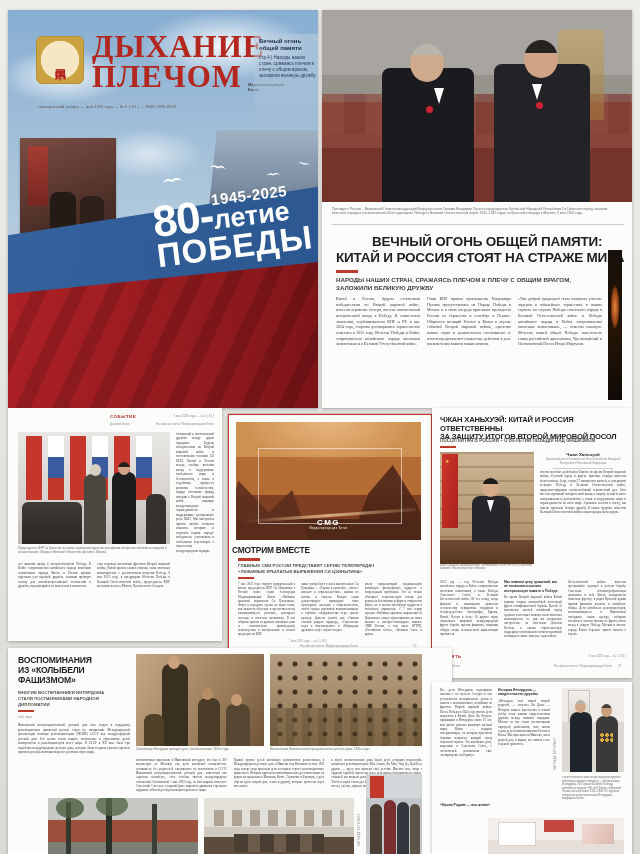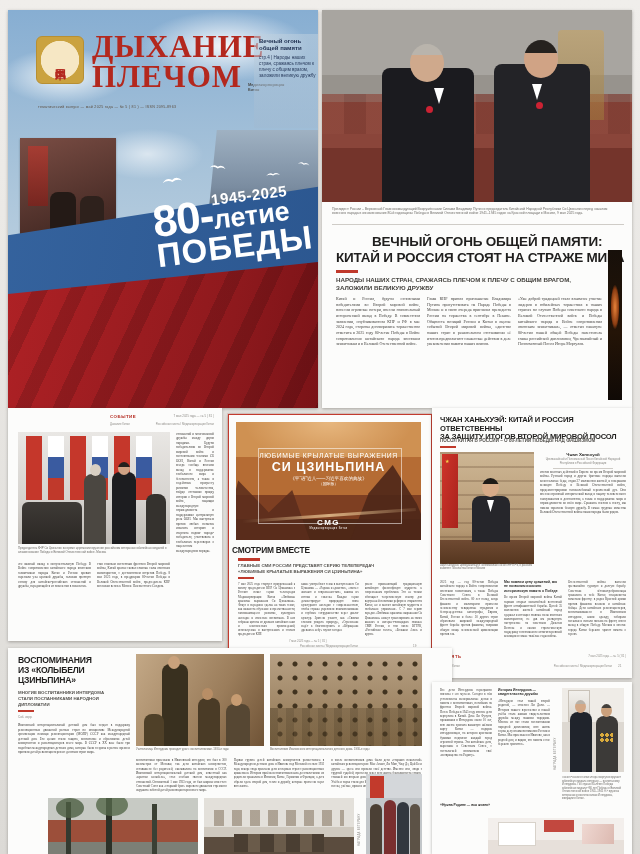--- a/index.html
+++ b/index.html
@@ -165,26 +165,20 @@
   <div class="page" style="left:228px;top:414px;width:202px;height:238px;border:1.6px solid #c23b2e;box-shadow:0 0 0 1px rgba(194,59,46,.15),0 1px 4px rgba(60,55,50,.4);">
 
     <div class="photo" style="left:7px;top:7px;width:185px;height:118px;
       background:
         radial-gradient(120px 60px at 50% 0%, rgba(255,220,170,.5), rgba(255,220,170,0) 70%),
         linear-gradient(#cf9152 0 30%,#b56c34 30% 62%,#7e3f22 62% 82%,#4f2817 82%);">
       <div class="abs" style="left:-14px;top:44px;width:90px;height:80px;background:#5a2d1c;clip-path:polygon(0 100%,18% 18%,52% 58%,78% 30%,100% 100%);opacity:.85;"></div>
       <div class="abs" style="left:112px;top:36px;width:86px;height:88px;background:#4e2718;clip-path:polygon(0 100%,24% 40%,52% 8%,80% 52%,100% 100%);opacity:.9;"></div>
       <div class="abs" style="left:6px;top:92px;width:174px;height:3px;background:linear-gradient(90deg,rgba(235,200,150,.0),rgba(235,200,150,.8),rgba(235,200,150,.1));transform:rotate(-4deg);"></div>
       <div class="abs" style="left:22px;top:26px;width:142px;height:74px;border:0.6px solid rgba(255,255,255,.55);"></div>
-      <div class="abs" style="left:0;top:30px;width:185px;text-align:center;color:#fff;">
-        <div style="font-size:6.8px;letter-spacing:.6px;">ЛЮБИМЫЕ КРЫЛАТЫЕ ВЫРАЖЕНИЯ</div>
-        <div style="font-size:12.5px;font-weight:bold;letter-spacing:1px;margin-top:1px;">СИ ЦЗИНЬПИНА</div>
-        <div style="font-size:4.6px;margin-top:2px;">《平“语”近人——习近平喜欢的典故》</div>
-        <div style="font-size:3.8px;">（国际版）</div>
-      </div>
       <div class="abs" style="left:0;top:96px;width:185px;text-align:center;color:#fff;">
         <div style="font-size:8px;font-weight:bold;letter-spacing:1.5px;">CMG</div>
         <div style="font-size:2.6px;letter-spacing:.4px;">Медиакорпорация Китая</div>
       </div>
     </div>
     <div class="abs hl" style="left:3px;top:131px;font-size:8.4px;">СМОТРИМ ВМЕСТЕ</div>
     <div class="abs redtick" style="left:9px;top:143px;"></div>
     <div class="abs" style="left:9px;top:148px;width:180px;">
       <div class="sub" style="font-size:4.4px;color:#55534f;">ГЛАВНЫЕ СМИ РОССИИ ПРЕДСТАВЯТ СЕРИЮ ТЕЛЕПЕРЕДАЧ</div>
       <div class="sub" style="font-size:4.4px;color:#55534f;">«ЛЮБИМЫЕ КРЫЛАТЫЕ ВЫРАЖЕНИЯ СИ ЦЗИНЬПИНА»</div>
@@ -238,21 +232,21 @@
     <div class="abs" style="left:8px;top:246px;font-size:4.2px;font-weight:bold;color:#b3281e;letter-spacing:.6px;">ПАМЯТЬ</div>
     <div class="abs folio" style="left:110px;top:246px;width:84px;text-align:right;font-size:2.8px;">7 мая 2025 года — № 5 ( 81 )</div>
     <div class="abs folio" style="left:8px;top:256px;font-size:2.8px;">Дыхание Китая</div>
     <div class="abs folio" style="left:70px;top:256px;width:110px;text-align:right;font-size:2.8px;">Российская газета / Медиакорпорация Китая</div>
     <div class="abs folio" style="left:186px;top:256px;font-size:3px;">21</div>
   </div>
 
   <div class="page" style="left:8px;top:648px;width:444px;height:206px;">
     <div class="abs" style="left:10px;top:8px;width:112px;">
       <div class="hl" style="font-size:8.6px;">ВОСПОМИНАНИЯ</div>
-      <div class="hl" style="font-size:8.6px;">ИЗ «КОЛЫБЕЛИ ЦЗИНЬПИНА»</div>
+      <div class="hl" style="font-size:8.6px;">ИЗ «КОЛЫБЕЛИ ФАШИЗМОМ»</div>
       <div style="margin-top:4px;">
         <div class="sub" style="font-size:4.4px;color:#55534f;">МНОГИЕ ВОСПИТАННИКИ ИНТЕРДОМА</div>
         <div class="sub" style="font-size:4.4px;color:#55534f;">СТАЛИ ПОСЛАННИКАМИ НАРОДНОЙ ДИПЛОМАТИИ</div>
       </div>
       <div class="redtick" style="margin-top:3px;width:16px;height:2px;"></div>
       <div style="font-size:3px;color:#8a8884;margin-top:3px;">Соб. корр.</div>
       <div class="bodytxt" style="margin-top:4px;font-size:3.2px;line-height:1.4;height:70px;overflow:hidden;">Ивановский интернациональный детский дом был создан в поддержку революционных движений разных стран по инициативе Международной организации помощи революционерам (МОПР) СССР как международный детский дом. Его целью стали защита, воспитание и образование детей коммунистов и революционеров всего мира. В СССР в XX веке было три подобных международных детских дома, которые были созданы в разное время и приняли детей революционеров из десятков стран мира.</div>
     </div>
 
     <div class="photo" style="left:128px;top:6px;width:128px;height:92px;

